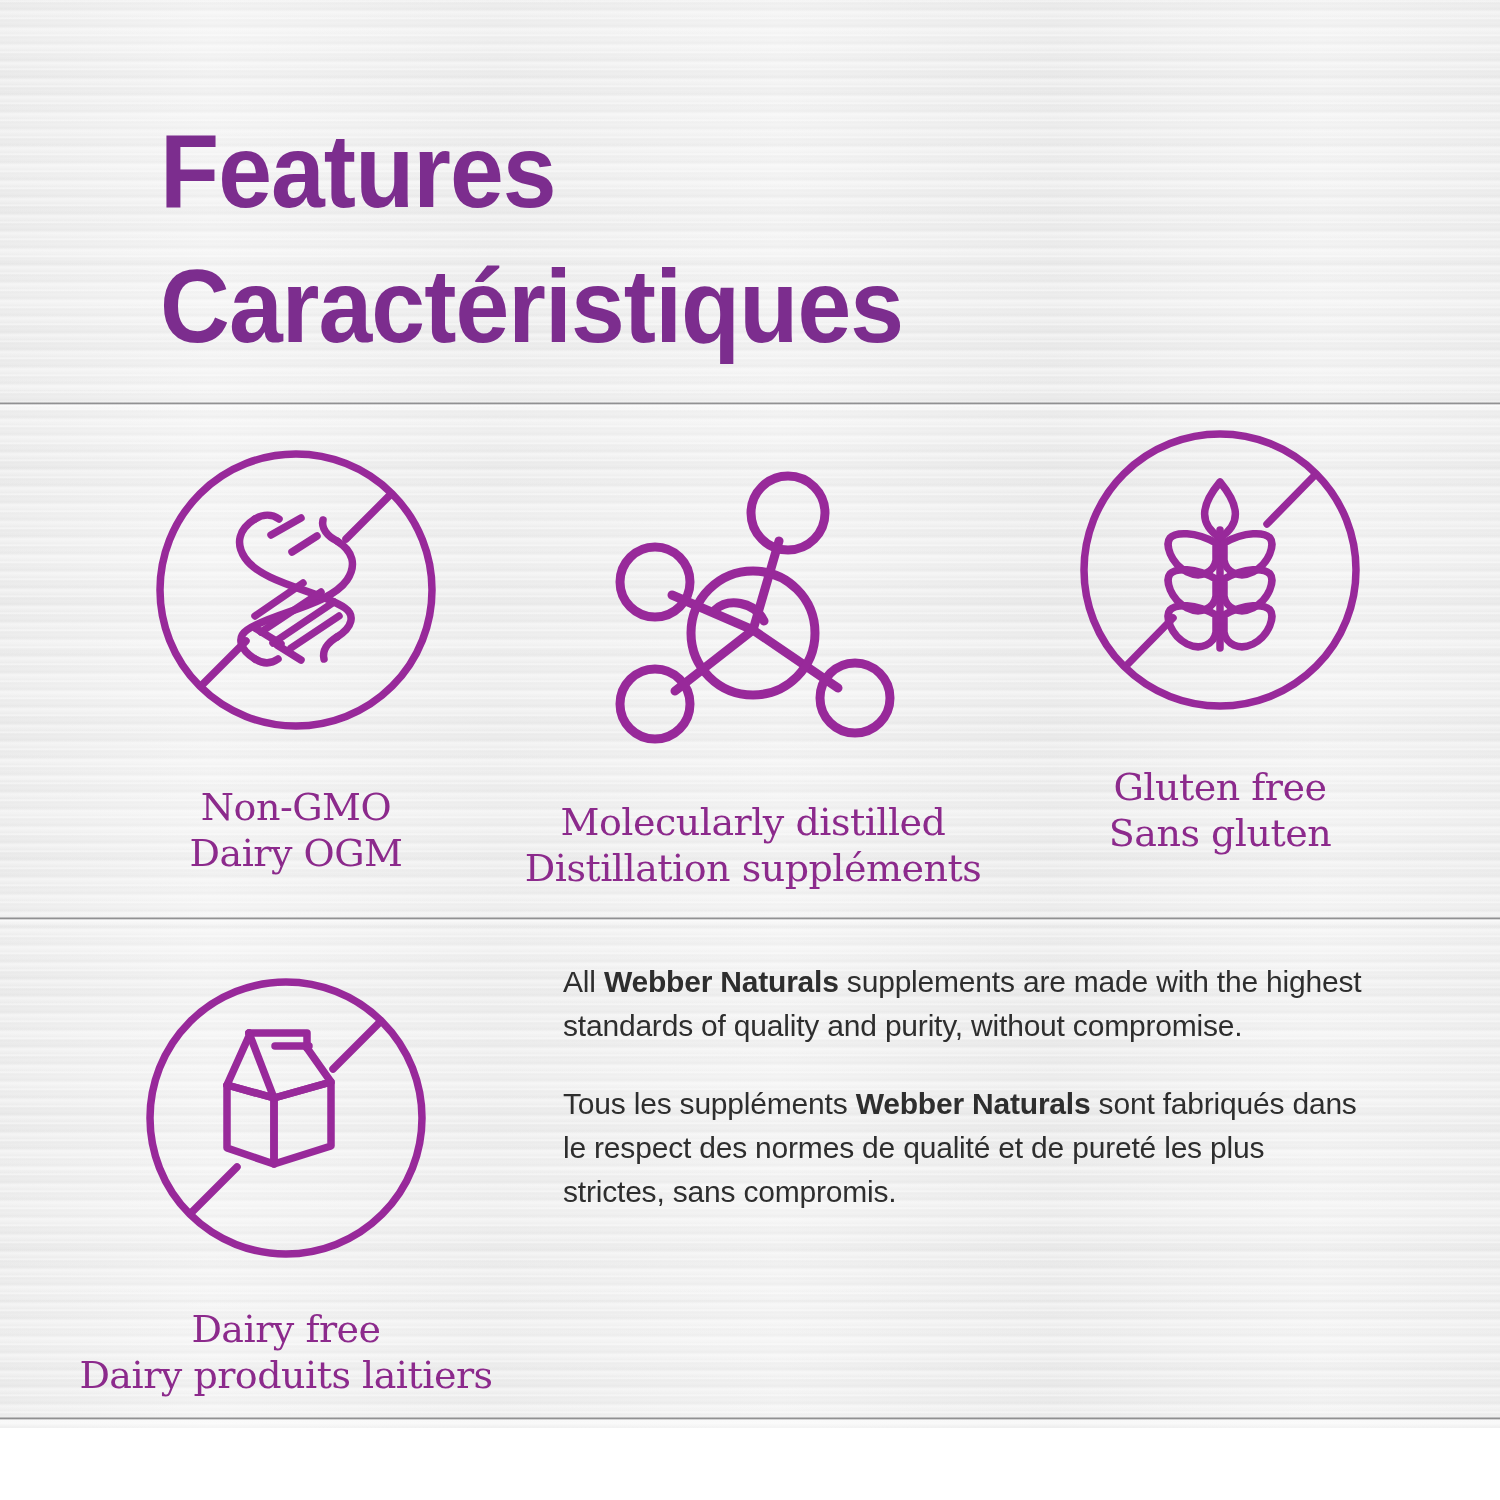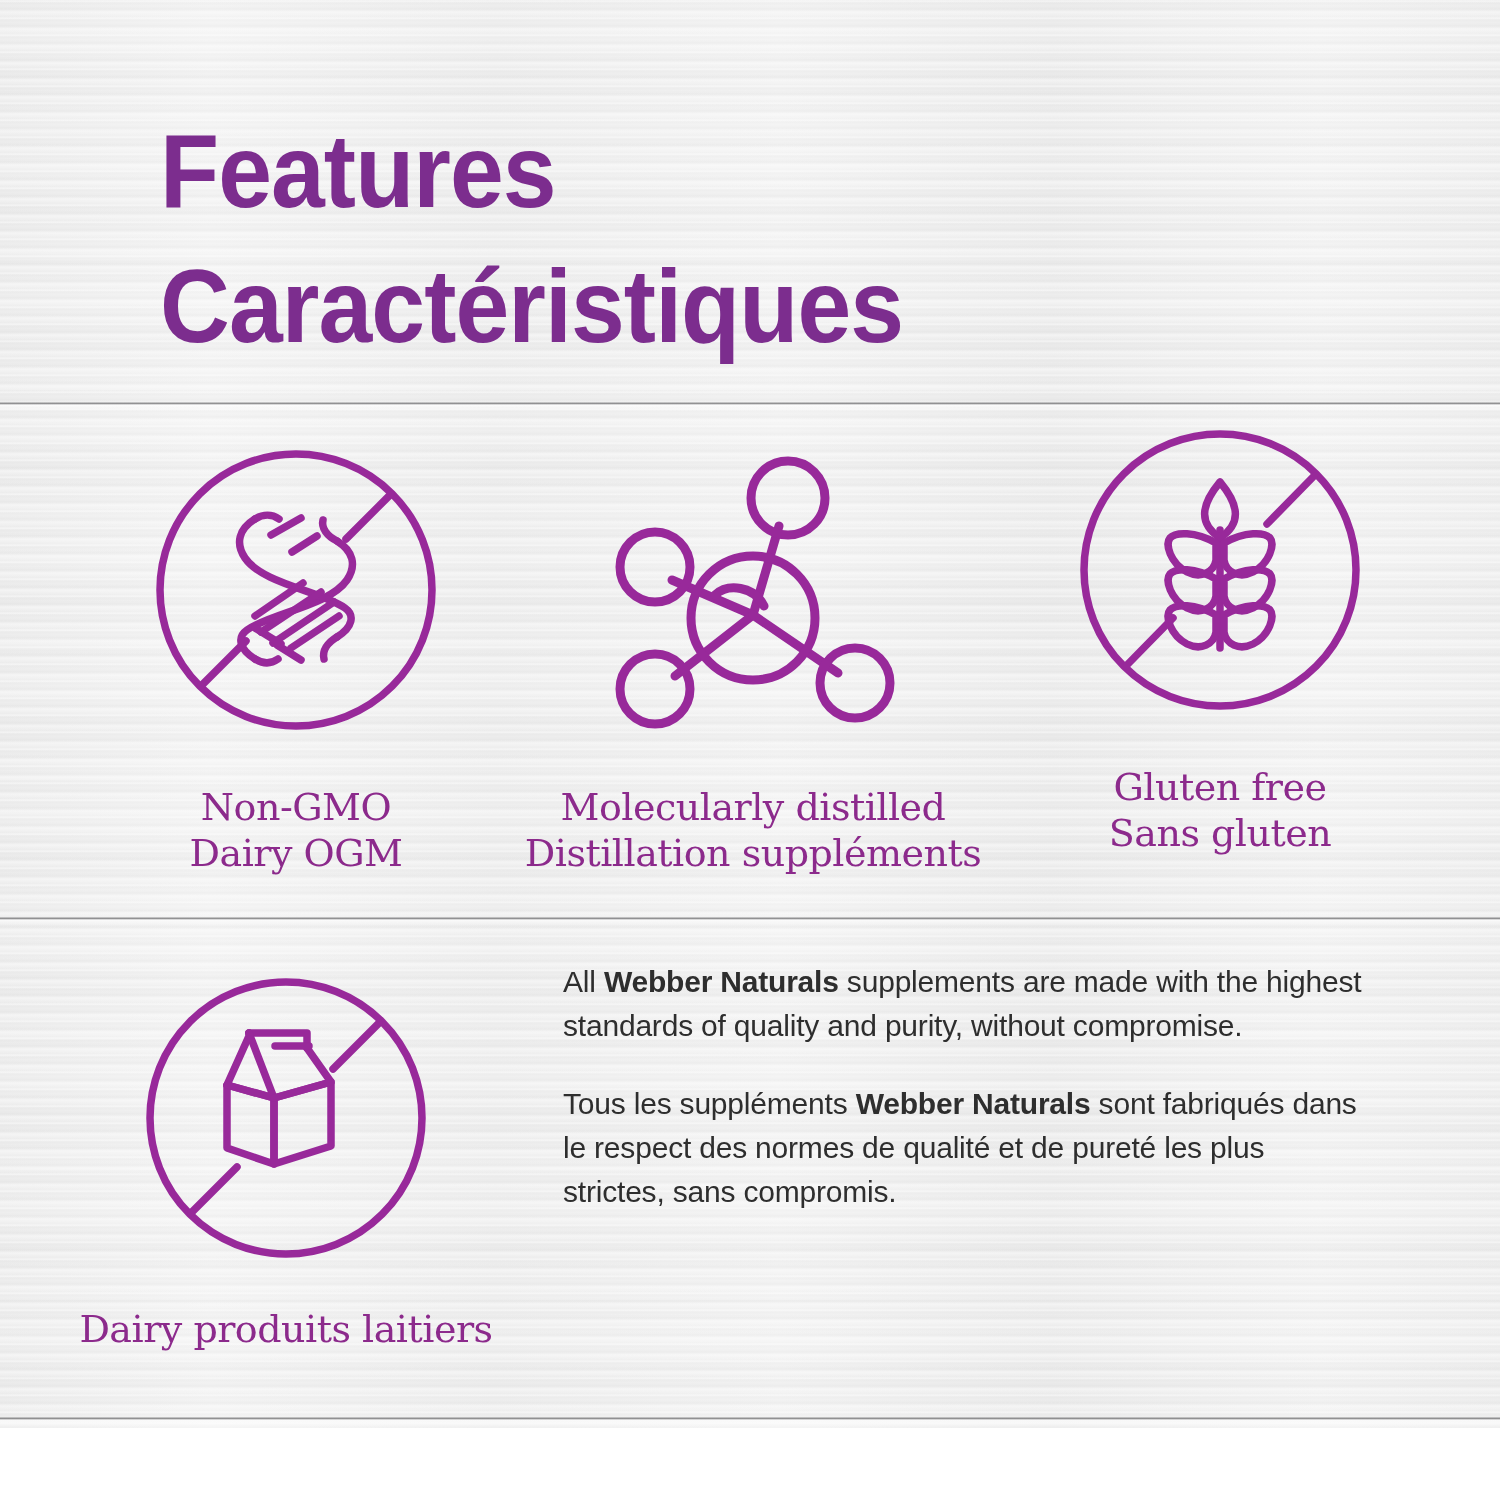--- a/index.html
+++ b/index.html
@@ -90,21 +90,21 @@
     color: #8c2a8c;
     font-family: "DejaVu Serif", "Liberation Serif", serif;
     font-size: 38px;
     line-height: 1.22;
     letter-spacing: -0.5px;
     white-space: nowrap;
   }
   .feature .caption .cap-line { display: block; }
 
   #feature-nongmo      { left: 96px;   top: 440px;  width: 400px; }
-  #feature-distilled   { left: 493px;  top: 440px;  width: 520px; }
+  #feature-distilled   { left: 493px;  top: 455px;  width: 520px; }
   #feature-gluten      { left: 1040px; top: 420px;  width: 360px; }
   #feature-dairy       { left: 36px;   top: 968px;  width: 500px; }
 
   #feature-nongmo .caption,
   #feature-gluten .caption,
   #feature-distilled .caption { margin-top: 44px; }
   #feature-dairy .caption { margin-top: 38px; }
 
   
   .copy-block {
@@ -253,20 +253,21 @@
 
           <path d="M108 65 L166 65 L166 80"></path>
           <path d="M86 117 L133 130 L108 65"></path>
           <path d="M133 130 L190 114 L166 80"></path>
 
           <path d="M134 78 L168 78"></path>
         </g>
       </svg>
     </div>
     <div class="caption">
+      <span class="cap-line">Dairy free</span>
       <span class="cap-line">Dairy produits laitiers</span>
     </div>
   </div>
 
   <div class="copy-block">
     <p><span>All </span><b>Webber Naturals</b><span> supplements are made with the highest standards of quality and purity, without compromise.</span></p>
     <p><span>Tous les suppléments </span><b>Webber Naturals</b><span> sont fabriqués dans le respect des normes de qualité et de pureté les plus strictes, sans compromis.</span></p>
   </div>
 
 </div>

